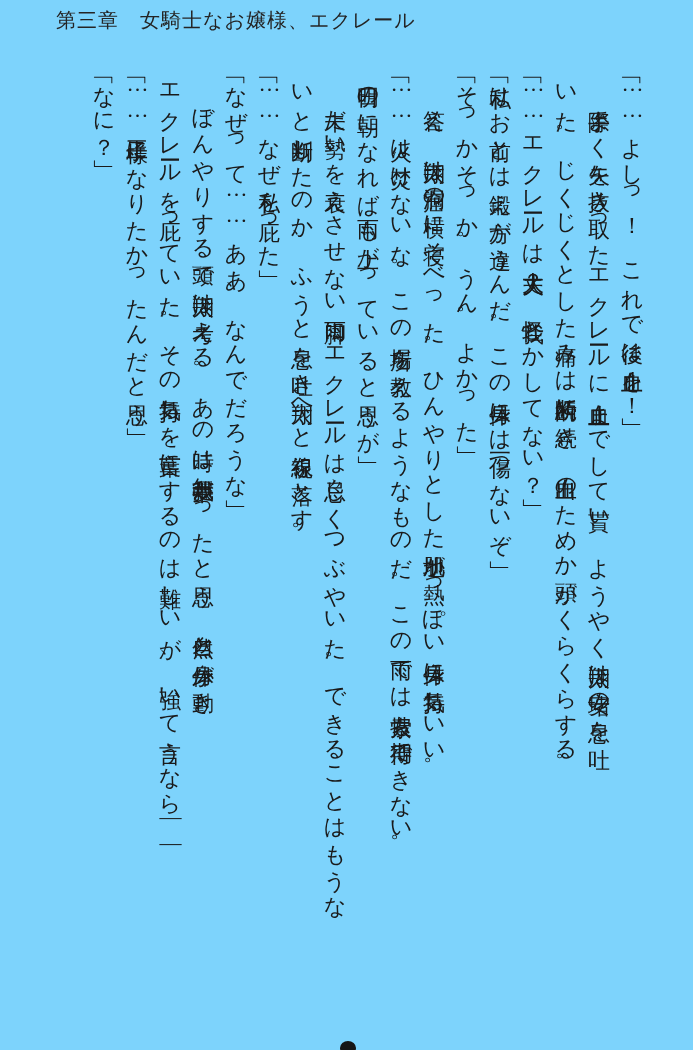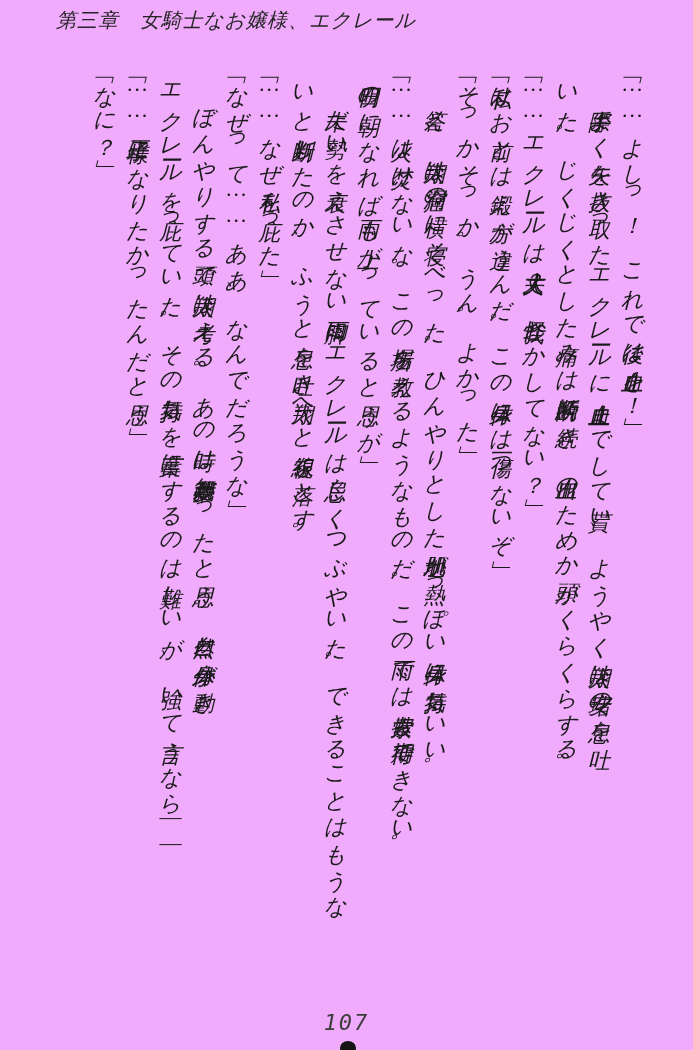--- a/index.html
+++ b/index.html
@@ -8,23 +8,22 @@
     width: 693px;
     height: 1050px;
     overflow: hidden;
     background: #fbfbfa;
     font-family: "Liberation Serif", "DejaVu Serif", serif;
   }
   .page {
     position: relative;
     width: 693px;
     height: 1050px;
-    background: #f0abfc;
+    background: #7dd3fc;
     color: #1c1c1c;
-    font-style: italic;
   }
   .chapter-header {
     position: absolute;
     top: 7px;
     left: 56px;
     font-size: 20px;
     letter-spacing: 1px;
     color: #242424;
     white-space: nowrap;
   }
@@ -84,17 +83,16 @@
       <div class="text-line">　未だ勢いを衰えさせない雨脚にエクレールは忌々しくつぶやいた。できることはもうな</div>
       <div class="text-line">いと判断したのか、ふうと息を吐き翔太へと視線を落とす。</div>
       <div class="text-line">「……なぜ私を庇った」</div>
       <div class="text-line">「なぜって……ああ、なんでだろうな」</div>
       <div class="text-line">　ぼんやりする頭で翔太は考える。あの時は無我夢中だったと思う。自然と身体が動き、</div>
       <div class="text-line">エクレールを庇っていた。その気持ちを言葉にするのは難しいが、強いて言うなら――</div>
       <div class="text-line">「……王子様になりたかったんだと思う」</div>
       <div class="text-line">「なに？」</div>
     </div>
 
-  <div class="page-number">107</div>
 
   <div class="ink-dot"></div>
 
 </div>
 
 </body></html>

